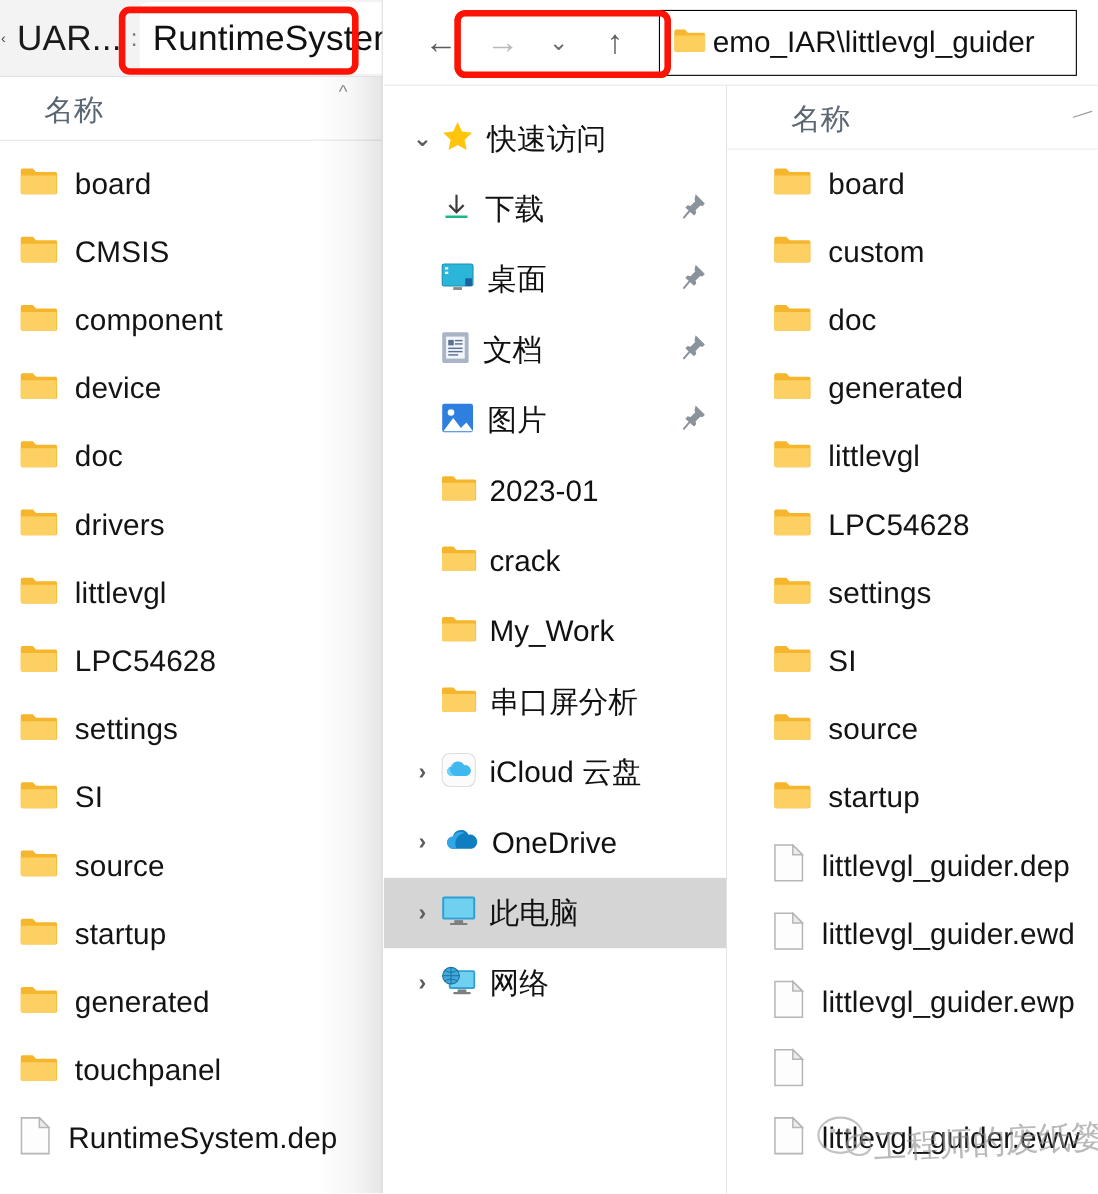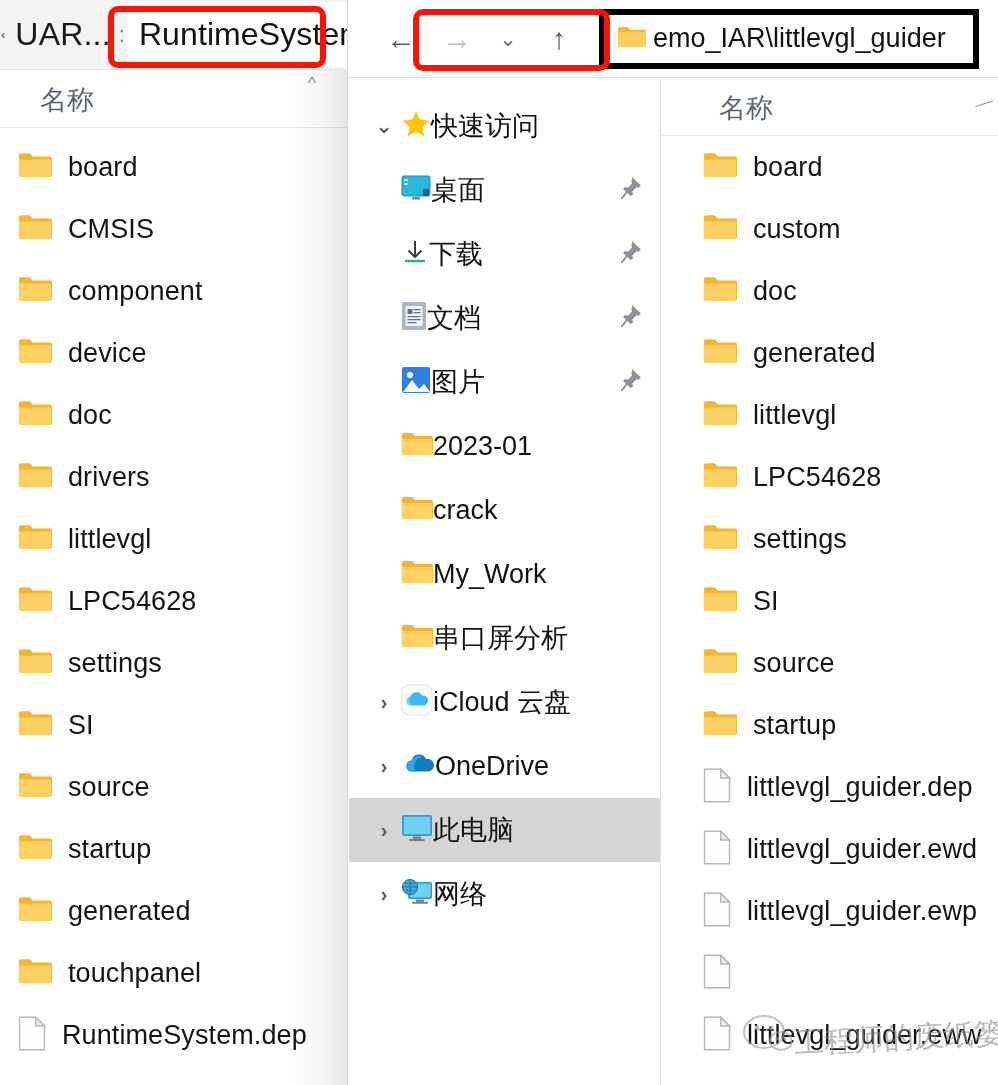--- a/index.html
+++ b/index.html
@@ -113,21 +113,21 @@
   }
   .navbtn.disabled { color: #b9b9b9; }
   .navbtn.small { font-size: 21px; color:#6a6a6a; width: 46px; }
   #nav-back { margin-left: 24px; }
 
   .addressbar {
     position: relative;
     margin-left: 12px;
     height: 60px;
     width: 380px;
-    border: 6px solid #000000;
+    border: 1px solid #000000;
     background: #ffffff;
     display: flex; align-items: center;
     padding-left: 12px;
   }
   .addr-folder-ico { margin-right: 6px; }
   .addr-text {
     font-size: 27px; color: #111111;
     white-space: nowrap;
     letter-spacing: 0;
   }
@@ -154,21 +154,21 @@
   .tree-row.selected { background: #d5d5d5; }
   .tree-chevron {
     width: 34px;
     font-size: 21px; color: #5c5c5c;
     font-weight: bold;
     display: flex; align-items: center; justify-content: center;
   }
   .tree-chevron.open { font-size: 21px; }
   .tree-label {
     font-size: 27px; color: #111111;
-    margin-left: 0; white-space: nowrap; text-align: center;
+    margin-left: 12px; white-space: nowrap; text-align: center;
   }
   .tree-row.child { padding-left: 52px; }
   .pin-ico {
     position: absolute; right: 18px; top: 50%;
     transform: translateY(-50%);
   }
 
   .list-pane {
     position: relative;
     flex: 1;
@@ -386,43 +386,43 @@
     <div class="content">
       <div class="tree-pane" id="tree-pane">
           <div class="tree-row">
             <span class="tree-chevron open">⌄</span>
             <span class="ico"><svg width="30" height="30" viewBox="0 0 24 24">
                 <path d="M12 1.6l3.2 6.9 7.4.9-5.5 5.1 1.5 7.4L12 18.2 5.4 21.9l1.5-7.4L1.4 9.4l7.4-.9z" fill="#ffc40c"></path>
               </svg></span>
             <span class="tree-label">快速访问</span>
           </div>
           <div class="tree-row child">
+            <span class="ico"><svg width="28" height="28" viewBox="0 0 28 28">
+                <path d="M14 3v15" stroke="#3b3b3b" stroke-width="2" fill="none"></path>
+                <path d="M7.5 12.5L14 19l6.5-6.5" stroke="#3b3b3b" stroke-width="2" fill="none"></path>
+                <path d="M4 23h20" stroke="#1fb58a" stroke-width="2.4" fill="none"></path>
+              </svg></span>
+            <span class="tree-label">下载</span>
+            <span class="pin-ico"><svg width="22" height="24" viewBox="0 0 22 24">
+                <g fill="#8a929c">
+                  <path d="M12.4 1.2l8.4 8.4-2.3 2.3-1.9-.6-4.3 4.3.7 2.6-2.1 2.1L3 13.1l2.1-2.1 2.6.7 4.3-4.3-.6-1.9z"></path>
+                  <path d="M7.6 15.4L1.3 22.8" stroke="#8a929c" stroke-width="1.8" fill="none"></path>
+                </g>
+              </svg></span>
+          </div>
+          <div class="tree-row child">
             <span class="ico"><svg width="30" height="26" viewBox="0 0 30 26">
                 <rect x="1" y="1" width="28" height="20" rx="2" fill="#29b6d8"></rect>
                 <rect x="1" y="1" width="28" height="20" rx="2" fill="none" stroke="#1f8fb0" stroke-width="1"></rect>
                 <rect x="3.5" y="4" width="3" height="2" fill="#ffffff"></rect>
                 <rect x="3.5" y="8" width="3" height="2" fill="#ffffff"></rect>
                 <rect x="22" y="14" width="6" height="7" fill="#1e5f9e"></rect>
                 <rect x="11" y="22" width="8" height="2.6" fill="#8a8a8a"></rect>
               </svg></span>
             <span class="tree-label">桌面</span>
-            <span class="pin-ico"><svg width="22" height="24" viewBox="0 0 22 24">
-                <g fill="#8a929c">
-                  <path d="M12.4 1.2l8.4 8.4-2.3 2.3-1.9-.6-4.3 4.3.7 2.6-2.1 2.1L3 13.1l2.1-2.1 2.6.7 4.3-4.3-.6-1.9z"></path>
-                  <path d="M7.6 15.4L1.3 22.8" stroke="#8a929c" stroke-width="1.8" fill="none"></path>
-                </g>
-              </svg></span>
-          </div>
-          <div class="tree-row child">
-            <span class="ico"><svg width="28" height="28" viewBox="0 0 28 28">
-                <path d="M14 3v15" stroke="#3b3b3b" stroke-width="2" fill="none"></path>
-                <path d="M7.5 12.5L14 19l6.5-6.5" stroke="#3b3b3b" stroke-width="2" fill="none"></path>
-                <path d="M4 23h20" stroke="#1fb58a" stroke-width="2.4" fill="none"></path>
-              </svg></span>
-            <span class="tree-label">下载</span>
             <span class="pin-ico"><svg width="22" height="24" viewBox="0 0 22 24">
                 <g fill="#8a929c">
                   <path d="M12.4 1.2l8.4 8.4-2.3 2.3-1.9-.6-4.3 4.3.7 2.6-2.1 2.1L3 13.1l2.1-2.1 2.6.7 4.3-4.3-.6-1.9z"></path>
                   <path d="M7.6 15.4L1.3 22.8" stroke="#8a929c" stroke-width="1.8" fill="none"></path>
                 </g>
               </svg></span>
           </div>
           <div class="tree-row child">
             <span class="ico"><svg width="26" height="30" viewBox="0 0 26 30">
                 <rect x="1" y="1" width="24" height="28" rx="1.5" fill="#a9b5c6"></rect>

